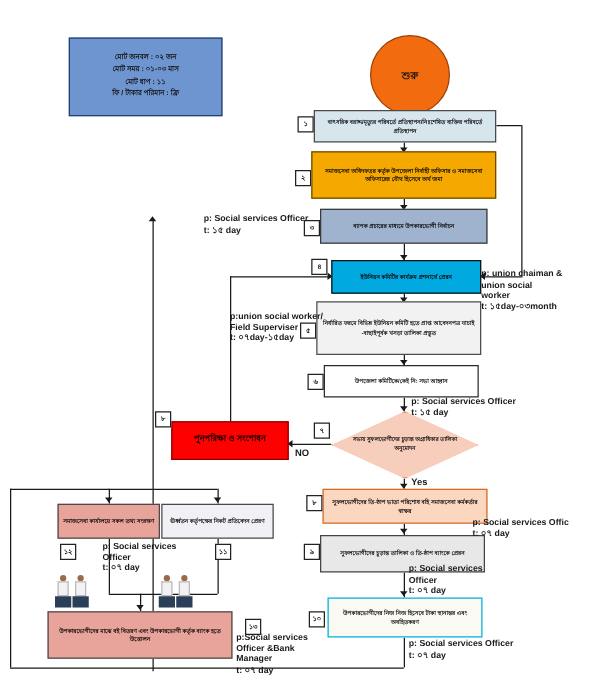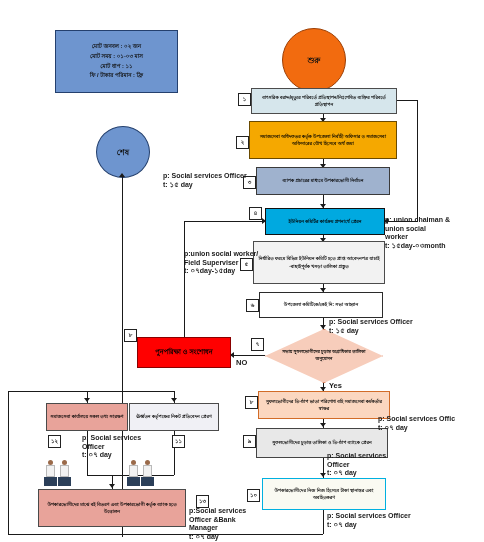--- a/index.html
+++ b/index.html
@@ -20,21 +20,21 @@
   
   .info-box{position:absolute;left:55px;top:30px;width:123px;height:63px;
             background:#6E95CF;border:1px solid #24406e;box-sizing:border-box;
             display:flex;flex-direction:column;align-items:center;
             justify-content:center;font-size:5.6px;line-height:1.75;
             color:#111;font-weight:bold;}
 
   .circle{position:absolute;border-radius:50%;display:flex;
           align-items:center;justify-content:center;font-size:8px;
           font-weight:bold;color:#111;}
-  .start-circle{left:282px;top:28px;width:62px;height:62px;
+  .start-circle{left:296px;top:28px;width:62px;height:62px;
                 background:#F26B0F;border:1px solid #9c3f05;}
   .end-circle{left:96px;top:126px;width:52px;height:50px;
               background:#6E95CF;border:1px solid #24406e;border-radius:50%;}
 
   .n1{left:251px;top:88px;width:146px;height:26px;background:#D6E6EC;border:1px solid #4c4c4c;}
   .n2{left:249px;top:121px;width:148px;height:38px;background:#F5A800;border:1px solid #6a4a00;}
   .n3{left:256px;top:167px;width:134px;height:28px;background:#9FB2CE;border:1px solid #3a3a3a;}
   .n4{left:265px;top:208px;width:120px;height:27px;background:#00A9E0;border:1px solid #111;}
   .n5{left:253px;top:241px;width:132px;height:43px;background:#F2F2F2;border:1px solid #4c4c4c;}
   .n6{left:259px;top:292px;width:124px;height:26px;background:#FFFFFF;border:1px solid #2b2b2b;}
@@ -101,23 +101,20 @@
   <div class="info-box">
     <div>মোট জনবল : ০২ জন</div>
     <div>মোট সময় : ০১-০৩ মাস</div>
     <div>মোট ধাপ : ১১</div>
     <div>ফি / টাকার  পরিমান : ফ্রি</div>
   </div>
 
   <div class="circle start-circle">
     <span>শুরু</span>
   </div>
-  <div class="circle end-circle">
-    <span>শেষ</span>
-  </div>
 
   <div class="ln lnv" style="left:323px;top:90px;height:0"></div>
   <div class="ln lnv" style="left:323px;top:89px;height:0px"></div>
   <div class="ln lnv" style="left:323px;top:78px;height:0"></div>
   <div class="ln lnv" style="left:323px;top:90px;height:0"></div>
 
   <div class="ln lnv" style="left:323px;top:90px;height:0"></div>
 
   <div class="ln lnv" style="left:323px;top:90px;height:0"></div>
   <div class="ln lnv" style="left:323px;top:91px;height:0"></div>

